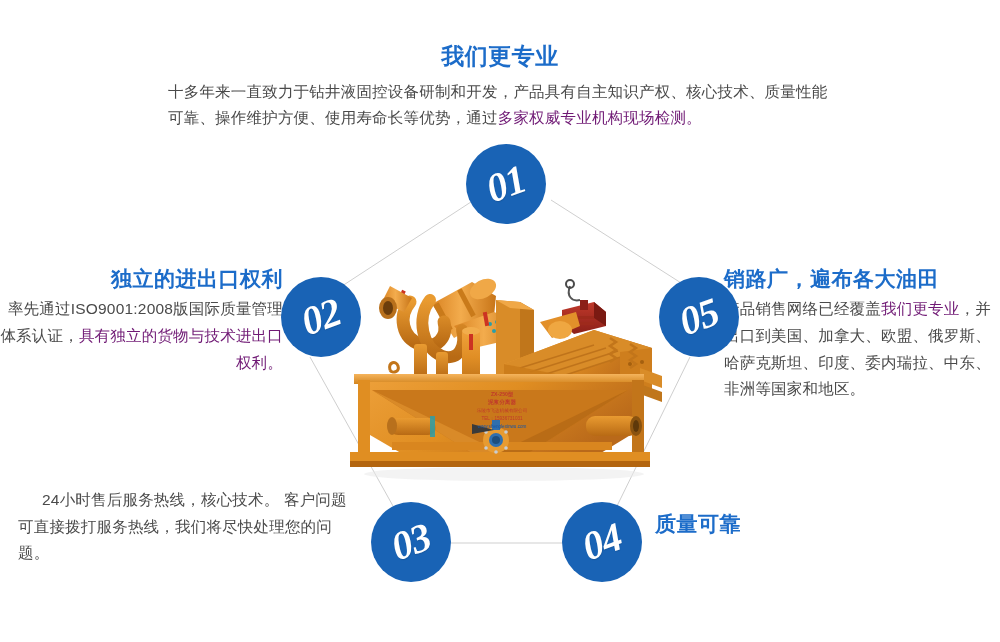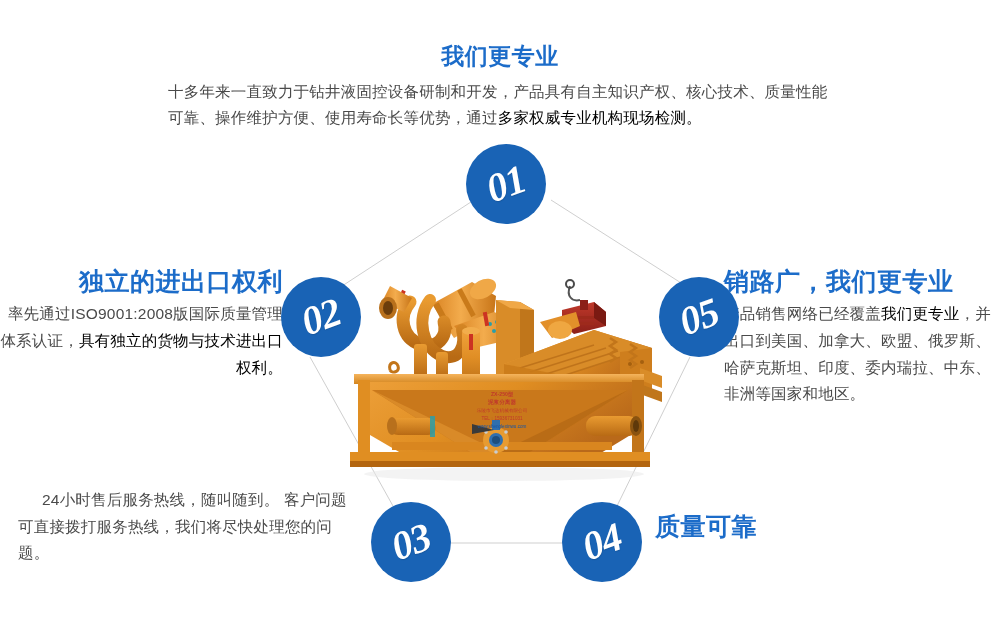--- a/index.html
+++ b/index.html
@@ -40,34 +40,34 @@
   #c03{left:371px;top:502px;}
   #c04{left:562px;top:502px;}
 
   
   #machine{position:absolute;left:344px;top:252px;width:318px;height:232px;z-index:4;}
 
   
   .blk{position:absolute;z-index:5;}
   .blk h3{
     margin:0 0 4px 0;
-    font-size:25px;
+    font-size:21px;
     font-weight:700;
     color:#1C6CC9;
     line-height:1.25;
     letter-spacing:.5px;
   }
   .blk p{
     margin:0;
     font-size:15.5px;
     line-height:1.72;
     color:#4a4a4a;
     letter-spacing:.2px;
   }
-  .hl{color:#000000;}
+  .hl{color:#701a75;}
 
   
   #b01{left:150px;top:42px;width:700px;text-align:center;}
   #b01 h3{font-size:23px;margin-bottom:8px;}
   #b01 p{text-align:left;padding:0 18px;}
 
   
   #b02{left:0px;top:266px;width:283px;text-align:right;}
   #b02 h3{text-align:right;}
   #b02 p{text-align:right;}
@@ -308,25 +308,25 @@
     <h3>我们更专业</h3>
     <p><span>十多年来一直致力于钻井液固控设备研制和开发，产品具有自主知识产权、核心技术、质量性能可靠、操作维护方便、使用寿命长等优势，通过</span><span class="hl">多家权威专业机构现场检测</span><span class="hl">。</span></p>
   </div>
 
   <div class="blk" id="b02">
     <h3>独立的进出口权利</h3>
     <p><span>率先通过ISO9001:2008版国际质量管理体系认证，</span><span class="hl">具有独立的货物与技术进出口权利。</span></p>
   </div>
 
   <div class="blk" id="b05">
-    <h3>销路广，我们更专业</h3>
+    <h3>销路广，遍布各大油田</h3>
     <p><span>产品销售网络已经覆盖</span><span class="hl">我们更专业</span><span>，并出口到美国、加拿大、欧盟、俄罗斯、哈萨克斯坦、印度、委内瑞拉、中东、非洲等国家和地区。</span></p>
   </div>
 
   <div class="blk" id="b03">
-    <p>24小时售后服务热线，随叫随到。 客户问题可直接拨打服务热线，我们将尽快处理您的问题。</p>
+    <p>24小时售后服务热线，核心技术。 客户问题可直接拨打服务热线，我们将尽快处理您的问题。</p>
   </div>
 
   <div class="blk" id="b04">
     <h3>质量可靠</h3>
   </div>
 
 </div>
 
 </body></html>

